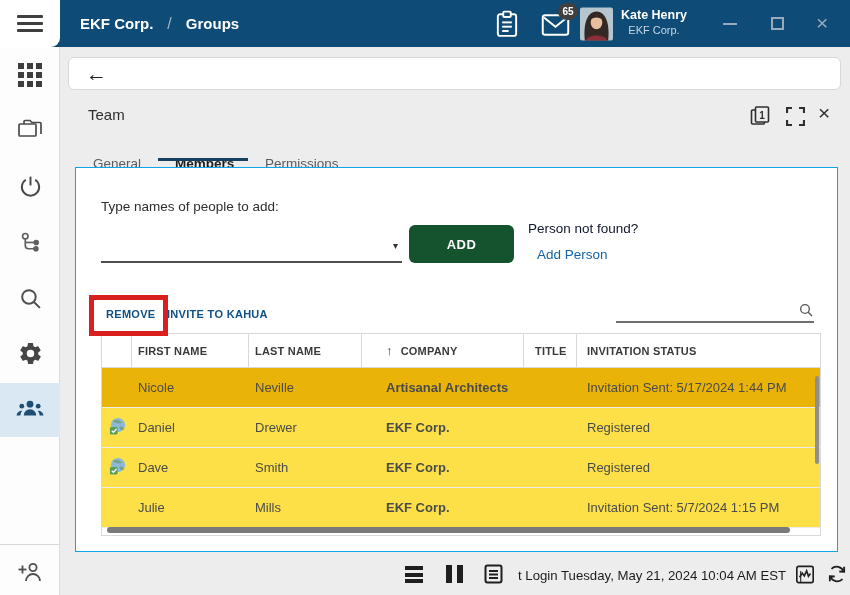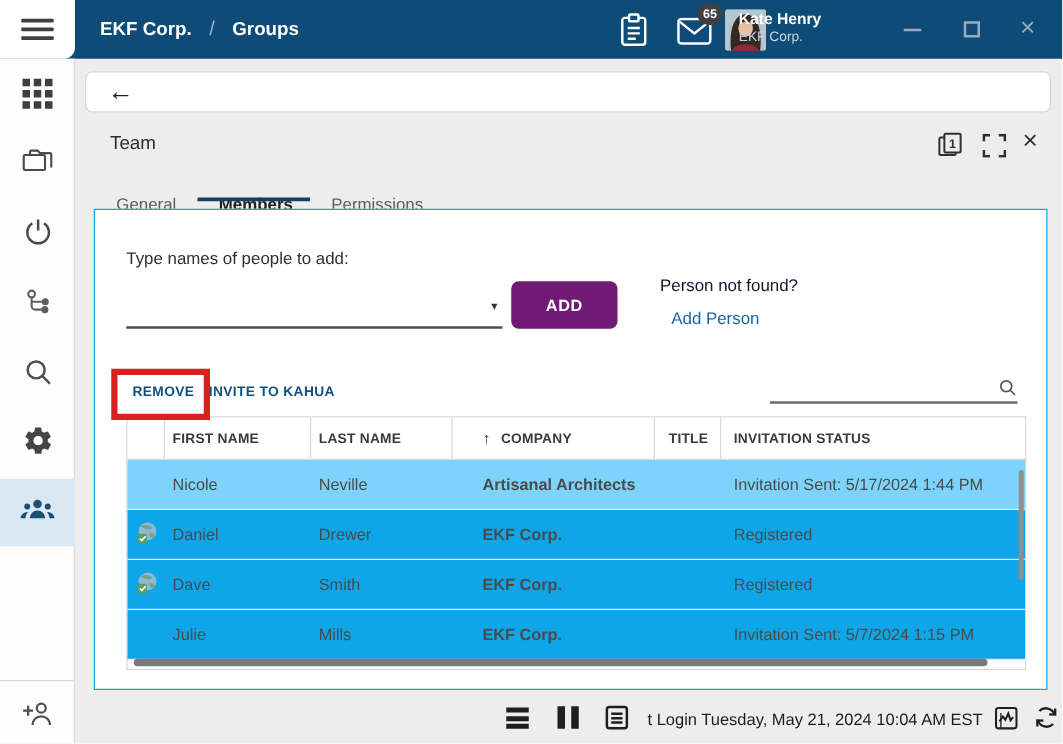--- a/index.html
+++ b/index.html
@@ -16,21 +16,21 @@
   .tb-title { position:absolute; left:80px; top:0; height:47px; display:flex; align-items:center; gap:14px; }
   .tb-context, .tb-page { color:#fff; font-size:15px; font-weight:bold; }
   .tb-slash { color:#9db4c6; font-size:16px; }
   .tb-icon { position:absolute; cursor:pointer; }
   .clipboard-pos { left:494px; top:10px; }
   .mail-pos { left:541px; top:14px; }
   .mail-badge { position:absolute; left:558px; top:3px; min-width:20px; height:17px; border-radius:9px;
     background:#404040; color:#fff; font-size:10px; font-weight:bold; display:flex; align-items:center;
     justify-content:center; padding:0 4px; z-index:2; }
   .avatar { position:absolute; left:580px; top:7px; width:33px; height:34px; border-radius:3px; overflow:hidden; cursor:pointer; }
-  .tb-user { position:absolute; left:591px; top:8px; cursor:pointer; }
+  .tb-user { position:absolute; left:621px; top:8px; cursor:pointer;text-align:center; }
   .tb-user-name { color:#fff; font-size:12.5px; font-weight:bold; }
   .tb-user-co { color:#c5d6e3; font-size:11px; margin-top:2px; }
   .win-min { position:absolute; left:723px; top:23px; width:14px; height:2px; background:#97abbd; cursor:pointer; }
   .win-max { position:absolute; left:771px; top:17px; width:13px; height:13px; border:2px solid #97abbd; cursor:pointer; }
   .win-close { position:absolute; left:816px; top:9px; color:#97abbd; font-size:21px; line-height:28px; cursor:pointer; }
 
   
   .sidebar { position:absolute; left:0; top:47px; width:60px; height:548px; background:#fdfdfd; border-right:1px solid #dcdcdc; }
   .side-item { position:absolute; left:0; width:60px; height:54px; display:flex; align-items:center; justify-content:center; cursor:pointer; }
   .side-item.selected { background:#d9e8f2; }
@@ -53,21 +53,21 @@
   .tab.active { color:#1f1f1f; font-weight:bold; }
   .tab-underline { position:absolute; left:158px; top:158px; width:90px; height:3px; background:#16405f; }
 
   
   .content-panel { position:absolute; left:75px; top:167px; width:763px; height:385px; background:#fff;
     border:1px solid #0ea5e9; }
   .add-label { position:absolute; left:25px; top:31px; font-size:13.5px; color:#2f2f2f; }
   .name-input-wrap { position:absolute; left:25px; top:58px; width:301px; height:37px; border-bottom:2px solid #4e4e4e; }
   .name-input { width:280px; height:34px; border:none; outline:none; font-size:13px; background:transparent; }
   .input-caret { position:absolute; right:4px; bottom:10px; font-size:10px; color:#333; cursor:pointer; }
-  .add-btn { position:absolute; left:333px; top:57px; width:85px; height:38px; background:#701a75; border:none;
+  .add-btn { position:absolute; left:333px; top:57px; width:105px; height:38px; background:#14532d; border:none;
     border-radius:6px; color:#fff; font-weight:bold; font-size:13px; letter-spacing:.5px; cursor:pointer;
     font-family:"Liberation Sans",sans-serif; }
   .not-found { position:absolute; left:452px; top:53px; font-size:13.5px; color:#0f172a; }
   .add-person-link { position:absolute; left:461px; top:79px; font-size:13.5px; color:#1464a5; cursor:pointer; }
 
   .action-link { position:absolute; top:140px; font-size:11px; font-weight:bold; letter-spacing:.3px;
     color:#0f5183; cursor:pointer; }
   .remove-pos { left:30px; }
   .invite-pos { left:91px; }
   .grid-search { position:absolute; left:540px; top:129px; width:198px; height:26px; border-bottom:2px solid #6e6e6e; }
@@ -77,22 +77,22 @@
   .annotation-box { position:absolute; left:13px; top:127px; width:79px; height:41px;
     border:5px solid #d9201f; z-index:20; pointer-events:none; }
 
   
   .grid { position:absolute; left:25px; top:165px; width:720px; height:203px; border:1px solid #d9d9d9; background:#fff; }
   .grid-header { display:flex; height:34px; border-bottom:1px solid #d9d9d9; }
   .grid-header .cell { display:flex; align-items:center; font-size:11px; font-weight:bold; color:#3a3a3a;
     letter-spacing:.2px; border-right:1px solid #d9d9d9; height:100%; cursor:pointer; }
   .grid-header .cell:last-child { border-right:none; }
   .grid-row { display:flex; height:40px; border-bottom:1px solid #ececec; font-size:13px; color:#4b4b4b;
-    align-items:center; cursor:pointer; background:#0ea5e9; }
-  .grid-row.selected { background:#7dd3fc; }
+    align-items:center; cursor:pointer; background:#fde047; }
+  .grid-row.selected { background:#eab308; }
   .grid-row:last-of-type { height:37px; border-bottom:none; }
   .c-icon { width:30px; display:flex; align-items:center; justify-content:center; }
   .c-first { width:117px; padding-left:6px; }
   .c-last { width:113px; padding-left:6px; }
   .c-company { width:162px; padding-left:24px;font-weight:bold; }
   .c-title { width:53px; padding-left:11px; }
   .c-status { flex:1; padding-left:10px; white-space:nowrap; overflow:hidden; }
   .hdr-company { padding-left:24px; }
   .sort-arrow { font-size:13px; margin-right:8px; }
   .vscroll { position:absolute; right:1px; top:42px; width:4px; height:88px; background:#8f8f8f; border-radius:2px; cursor:pointer; }

